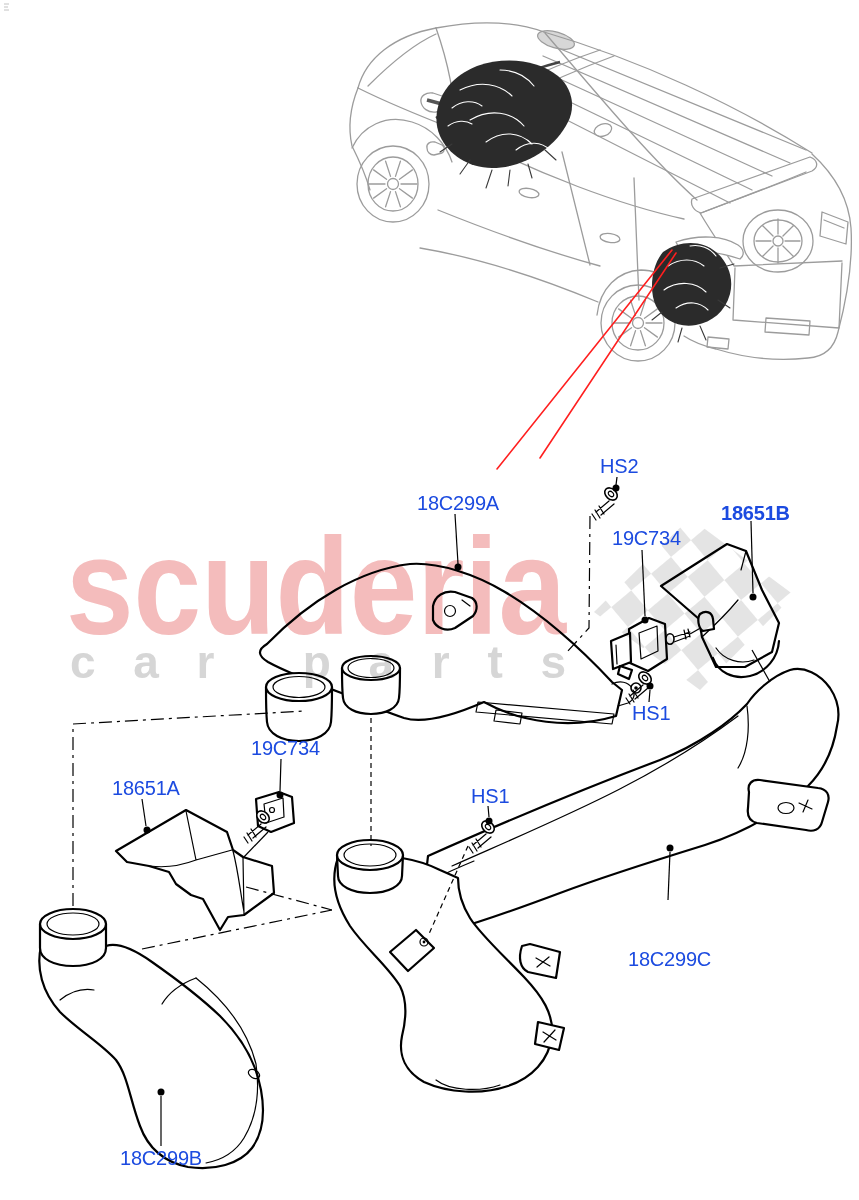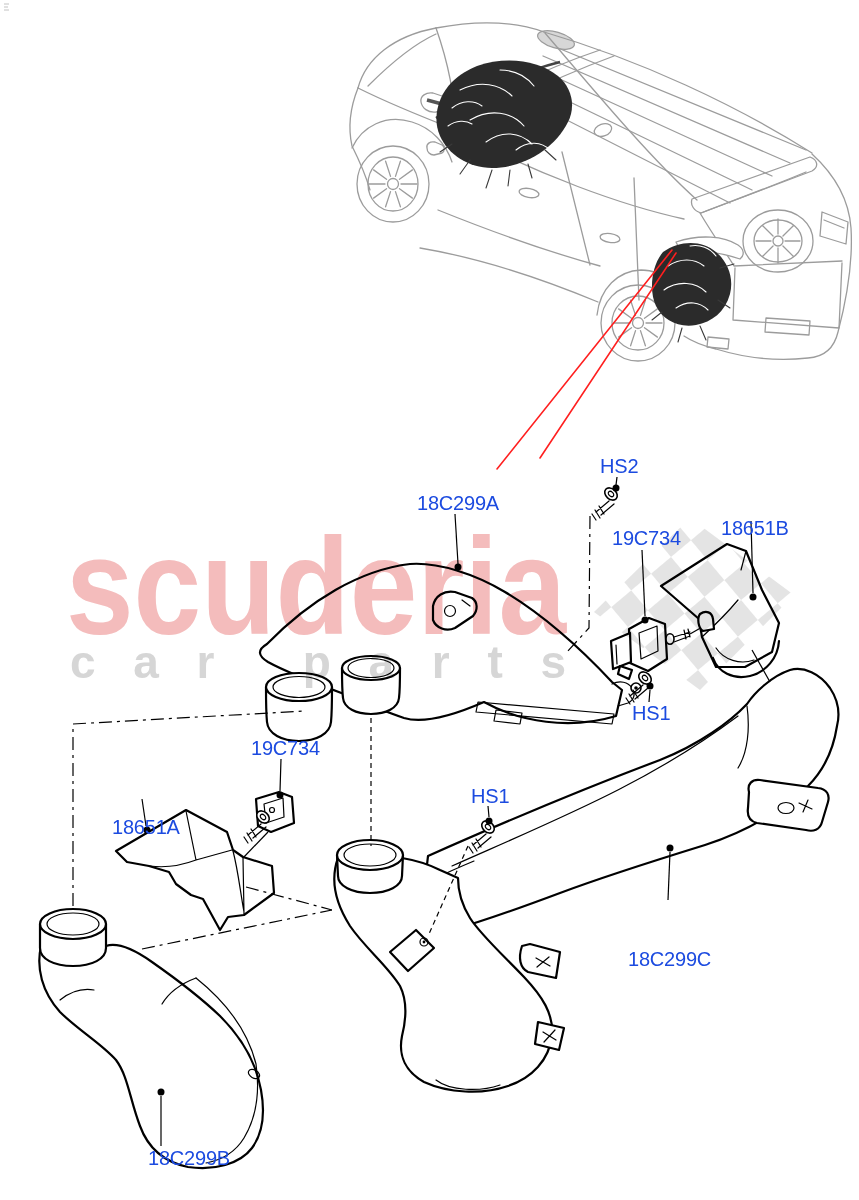--- a/index.html
+++ b/index.html
@@ -291,20 +291,20 @@
   <g style="mix-blend-mode:multiply">
     <text x="66" y="634" textLength="500" lengthAdjust="spacingAndGlyphs" class="wm-brand">scuderia</text>
     <text x="70" y="678" textLength="496" lengthAdjust="spacing" class="wm-tag">car parts</text>
     <polygon points="594,612 690,518 794,595 700,690" fill="url(#chk)"></polygon>
   </g>
 </svg>
 
   <div class="lbl" style="left:417px;top:493px;">18C299A</div>
   <div class="lbl" style="left:600px;top:456px;text-align:right;">HS2</div>
   <div class="lbl" style="left:612px;top:528px;">19C734</div>
-  <div class="lbl" style="left:721px;top:518px;">18651B</div>
+  <div class="lbl" style="left:721px;top:503px;font-weight:bold;">18651B</div>
   <div class="lbl" style="left:632px;top:703px;">HS1</div>
   <div class="lbl" style="left:251px;top:738px;">19C734</div>
-  <div class="lbl" style="left:112px;top:778px;margin-top:39px;">18651A</div>
+  <div class="lbl" style="left:112px;top:778px;">18651A</div>
   <div class="lbl" style="left:471px;top:786px;">HS1</div>
   <div class="lbl" style="left:628px;top:949px;">18C299C</div>
-  <div class="lbl" style="left:120px;top:1148px;margin-left:28px;">18C299B</div>
+  <div class="lbl" style="left:120px;top:1148px;">18C299B</div>
 </div>
 
 </body></html>

